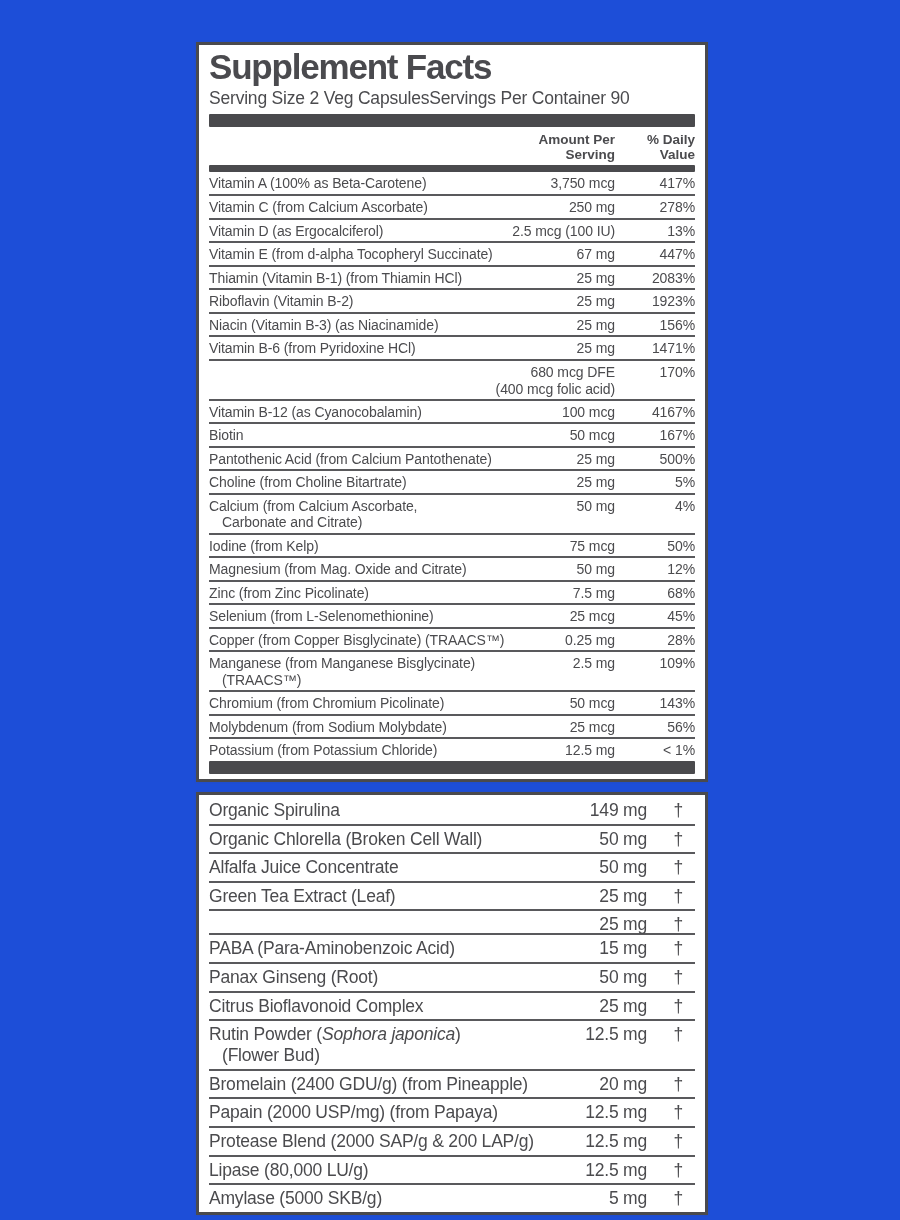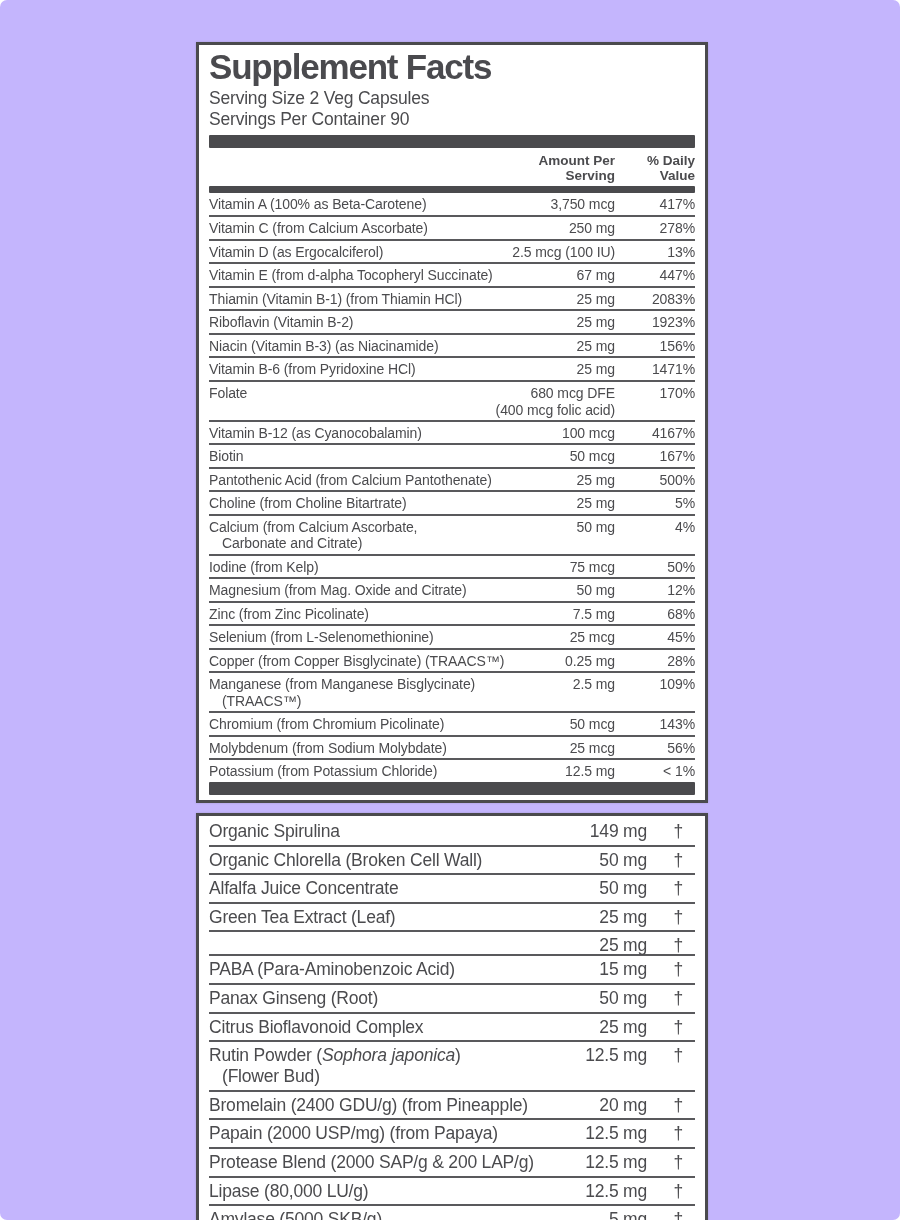--- a/index.html
+++ b/index.html
@@ -6,23 +6,22 @@
   html, body { background: #ffffff; }
   body {
     font-family: "Liberation Sans", sans-serif;
     color: #4b4b4e;
     -webkit-font-smoothing: antialiased;
   }
   .stage {
     position: relative;
     width: 900px;
     height: 1220px;
-    background: #c4b5fd;
+    background: #1d4ed8;
     overflow: hidden;
-    border-radius: 7px;
   }
   .label-col {
     position: absolute;
     left: 196px;
     top: 42px;
     width: 512px;
   }
   .panel {
     border: 3px solid #4a4a4d;
     background: #ffffff;
@@ -35,26 +34,25 @@
   .sf-title {
     font-size: 35px;
     font-weight: bold;
     letter-spacing: -1.2px;
     line-height: 1.08;
     color: #4a4a4e;
     padding: 3px 2px 0 2px;
   }
   .serving-row {
     display: flex;
-    justify-content: flex-end;
+    justify-content: flex-start;
     font-size: 17.5px;
     letter-spacing: -0.2px;
     padding: 2px 2px 5px 2px;
     white-space: nowrap;
-    flex-direction: column;
   }
   .bar {
     background: #4a4a4d;
     margin: 0 2px;
     border-radius: 1px;
   }
   .bar.thick { height: 13px; }
   .bar.med { height: 7px; }
   .col-headers {
     display: flex;
@@ -176,21 +174,20 @@
             <div class="dv">156%</div>
           </div>
           <div class="row">
             <div class="nm"><span class="l1">Vitamin B-6 (from Pyridoxine HCl)</span></div>
             <div class="amt">
               <div>25 mg</div>
             </div>
             <div class="dv">1471%</div>
           </div>
           <div class="row tall">
-            <div class="nm"><span class="l1">Folate</span></div>
             <div class="amt">
               <div>680 mcg DFE</div>
               <div>(400 mcg folic acid)</div>
             </div>
             <div class="dv">170%</div>
           </div>
           <div class="row">
             <div class="nm"><span class="l1">Vitamin B-12 (as Cyanocobalamin)</span></div>
             <div class="amt">
               <div>100 mcg</div>

